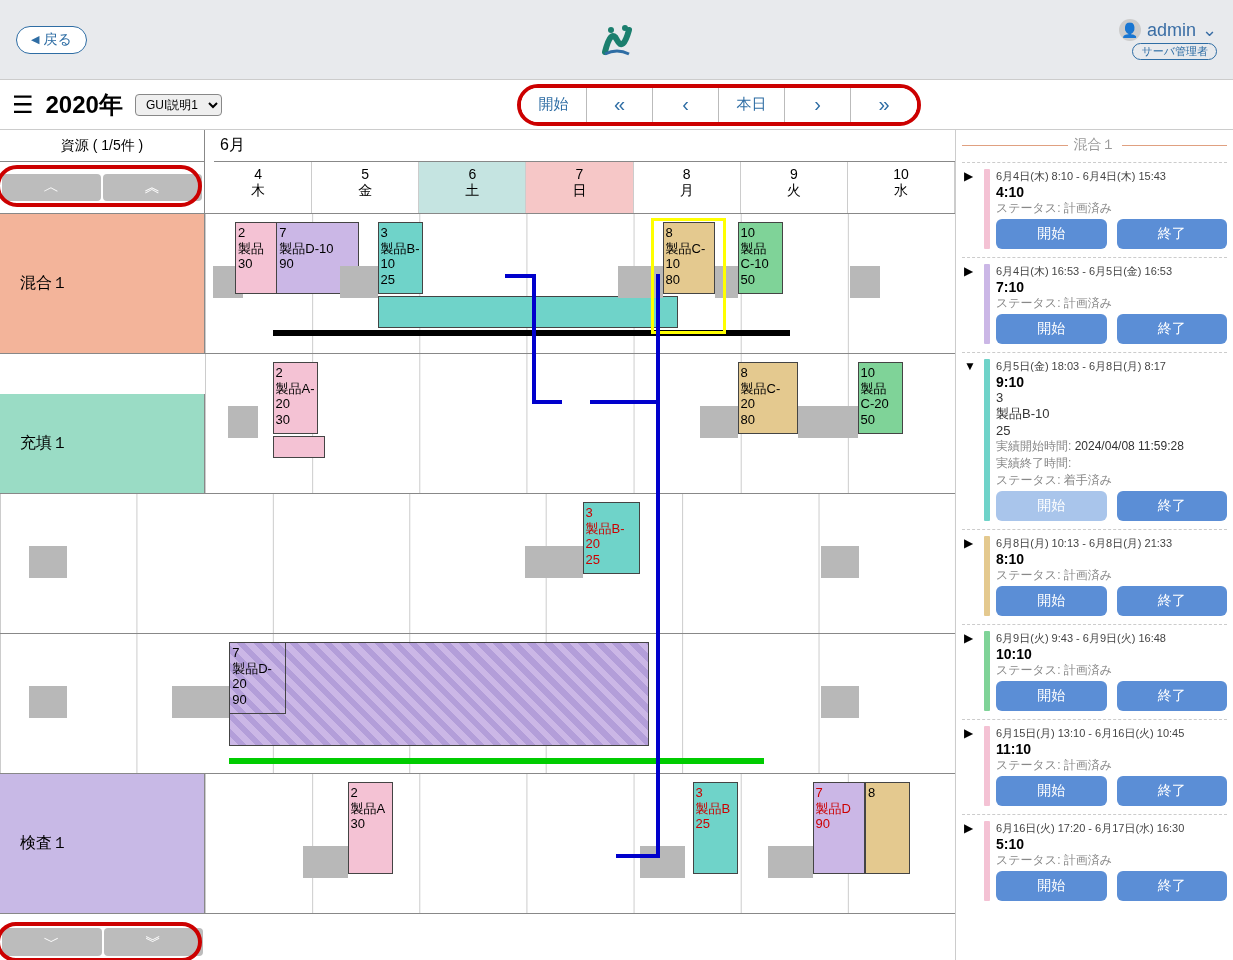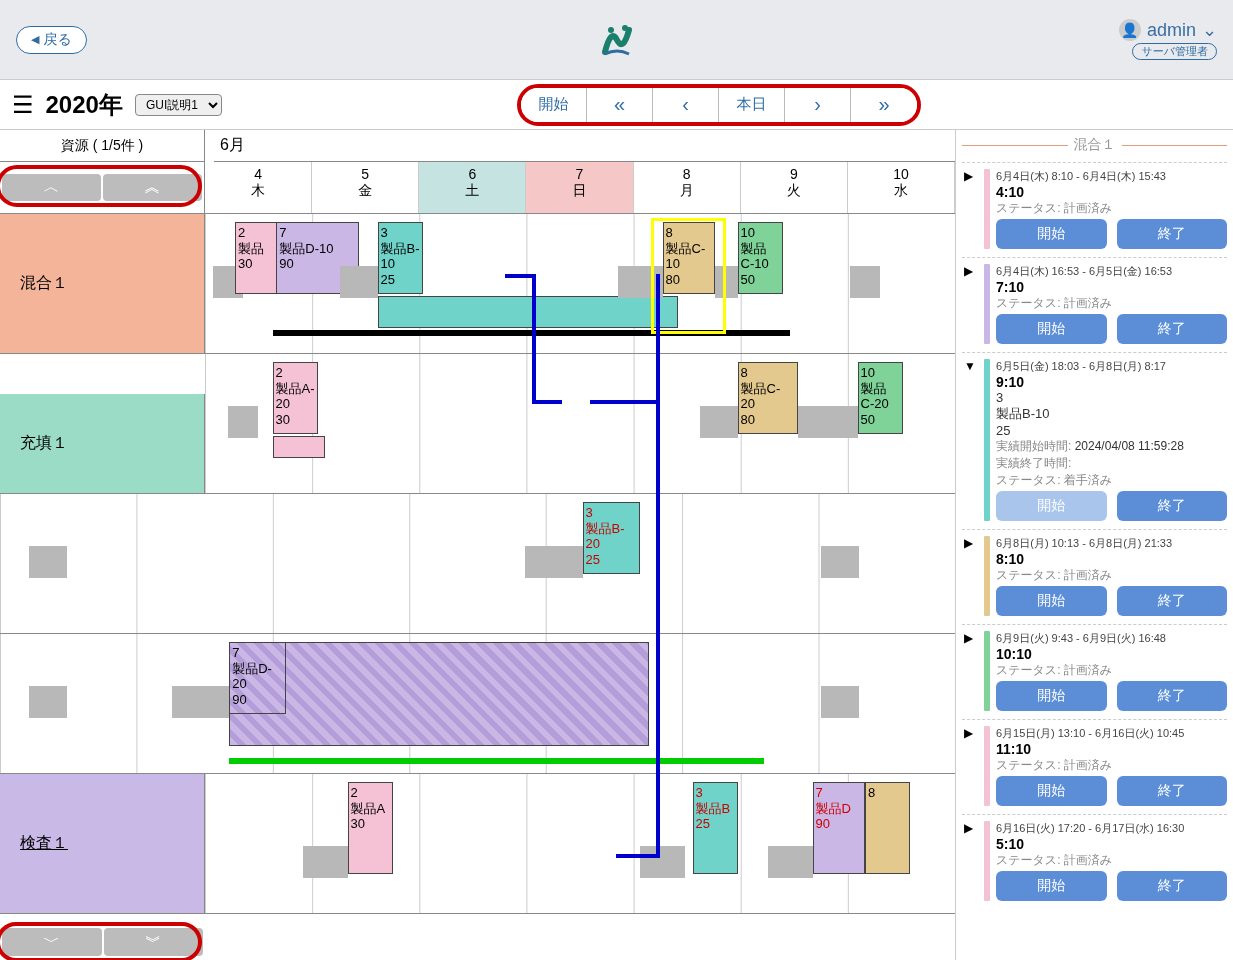--- a/index.html
+++ b/index.html
@@ -54,21 +54,21 @@
 .res-rows { position: relative; }
 .res-row { display: flex; height: 140px; border-bottom: 1px solid #888; }
 .res-label { width: 205px; border-right: 1px solid #888; display: flex; align-items: center; padding-left: 20px; font-size: 16px; }
 .res-track { flex: 1; position: relative; background: #fff; }
 .res-track::before { content: ""; position: absolute; inset: 0; background-image:
   linear-gradient(90deg, #ccc 1px, transparent 1px); background-size: calc(100% / 7) 100%; }
 .res-label-0 { background: #f3b49a; }
 .res-label-1 { background: #9adcc5; margin-top: 40px; }
 .res-label-2 { background: #9adcc5; }
 .res-label-3 { background: #9adcc5; }
-.res-label-4 { background: #c8b9e6; text-decoration: underline; }
+.res-label-4 { background: #c8b9e6; }
 
 
 .blk { position: absolute; border: 1px solid #444; font-size: 13px; line-height: 1.2; padding: 2px 2px; overflow: hidden; }
 .blk .l1 { color: #000; }
 .blk .redtxt { color: #c00; }
 .c-pink { background: #f4c2d4; }
 .c-purple { background: #cbb7e6; }
 .c-teal { background: #6fd3c9; }
 .c-tan { background: #e4c98f; }
 .c-green { background: #7fd398; }

